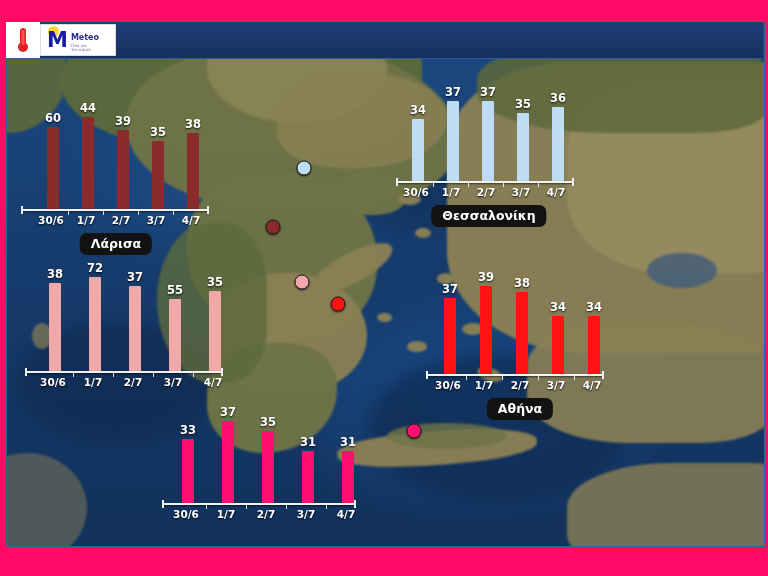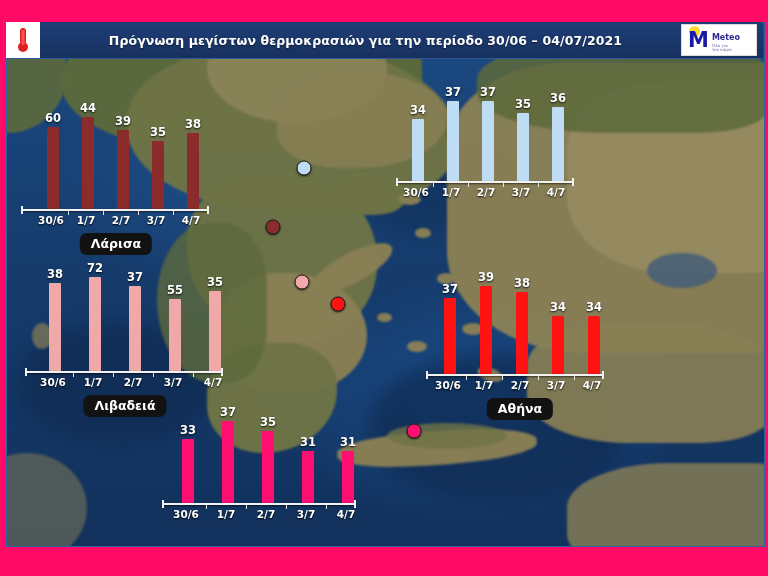--- a/index.html
+++ b/index.html
@@ -220,20 +220,21 @@
         <span class="tick" style="left:107px;"></span>
         <span class="tick" style="left:142px;"></span>
       </div>
       <div class="xlabels" style="top:105px;width:178px;">
         <span class="xlab" style="left:20px;">30/6</span>
         <span class="xlab" style="left:55px;">1/7</span>
         <span class="xlab" style="left:90px;">2/7</span>
         <span class="xlab" style="left:125px;">3/7</span>
         <span class="xlab" style="left:160px;">4/7</span>
       </div>
+      <div class="citybox" style="left:93px;top:124px;">Θεσσαλονίκη</div>
     </div>
 
     <div class="chart" style="left:18px;top:238px;width:200px;height:150px;">
       <div class="bars" style="height:110px;">
         <div class="bar-col" style="left:22px;">
           <div class="bar-val">38</div>
           <div class="bar-rect" style="height:88px;background:#F0A8A8;"></div>
         </div>
         <div class="bar-col" style="left:62px;">
           <div class="bar-val">72</div>
@@ -260,21 +261,20 @@
         <span class="tick" style="left:128px;"></span>
         <span class="tick" style="left:168px;"></span>
       </div>
       <div class="xlabels" style="top:115px;width:198px;">
         <span class="xlab" style="left:28px;">30/6</span>
         <span class="xlab" style="left:68px;">1/7</span>
         <span class="xlab" style="left:108px;">2/7</span>
         <span class="xlab" style="left:148px;">3/7</span>
         <span class="xlab" style="left:188px;">4/7</span>
       </div>
-      <div class="citybox" style="left:100px;top:134px;">Λιβαδειά</div>
     </div>
 
     <div class="chart" style="left:419px;top:243px;width:180px;height:150px;">
       <div class="bars" style="height:108px;">
         <div class="bar-col" style="left:16px;">
           <div class="bar-val">37</div>
           <div class="bar-rect" style="height:76px;background:#FF1212;"></div>
         </div>
         <div class="bar-col" style="left:52px;">
           <div class="bar-val">39</div>
@@ -353,21 +353,20 @@
   </div>
 
   <div id="header">
     <div id="thermo-box">
       <svg width="16" height="28" viewBox="0 0 16 28" aria-hidden="true">
         <rect x="5" y="2" width="6" height="16" rx="3" fill="#e02020"></rect>
         <circle cx="8" cy="21" r="5" fill="#e02020"></circle>
         <rect x="6.5" y="4" width="3" height="15" fill="#ff5050"></rect>
       </svg>
     </div>
-    <div id="title">Πρόγνωση μεγίστων θερμοκρασιών για την περίοδο 30/06 – 04/07/2021</div>
     <div id="logo">
       <span class="sun"></span>
       <span class="em">M</span>
       <span class="txt">
         <span class="t1">Meteo</span>
         <span class="t2">Όλα για</span>
         <span class="t3">τον καιρό</span>
       </span>
     </div>
   </div>

